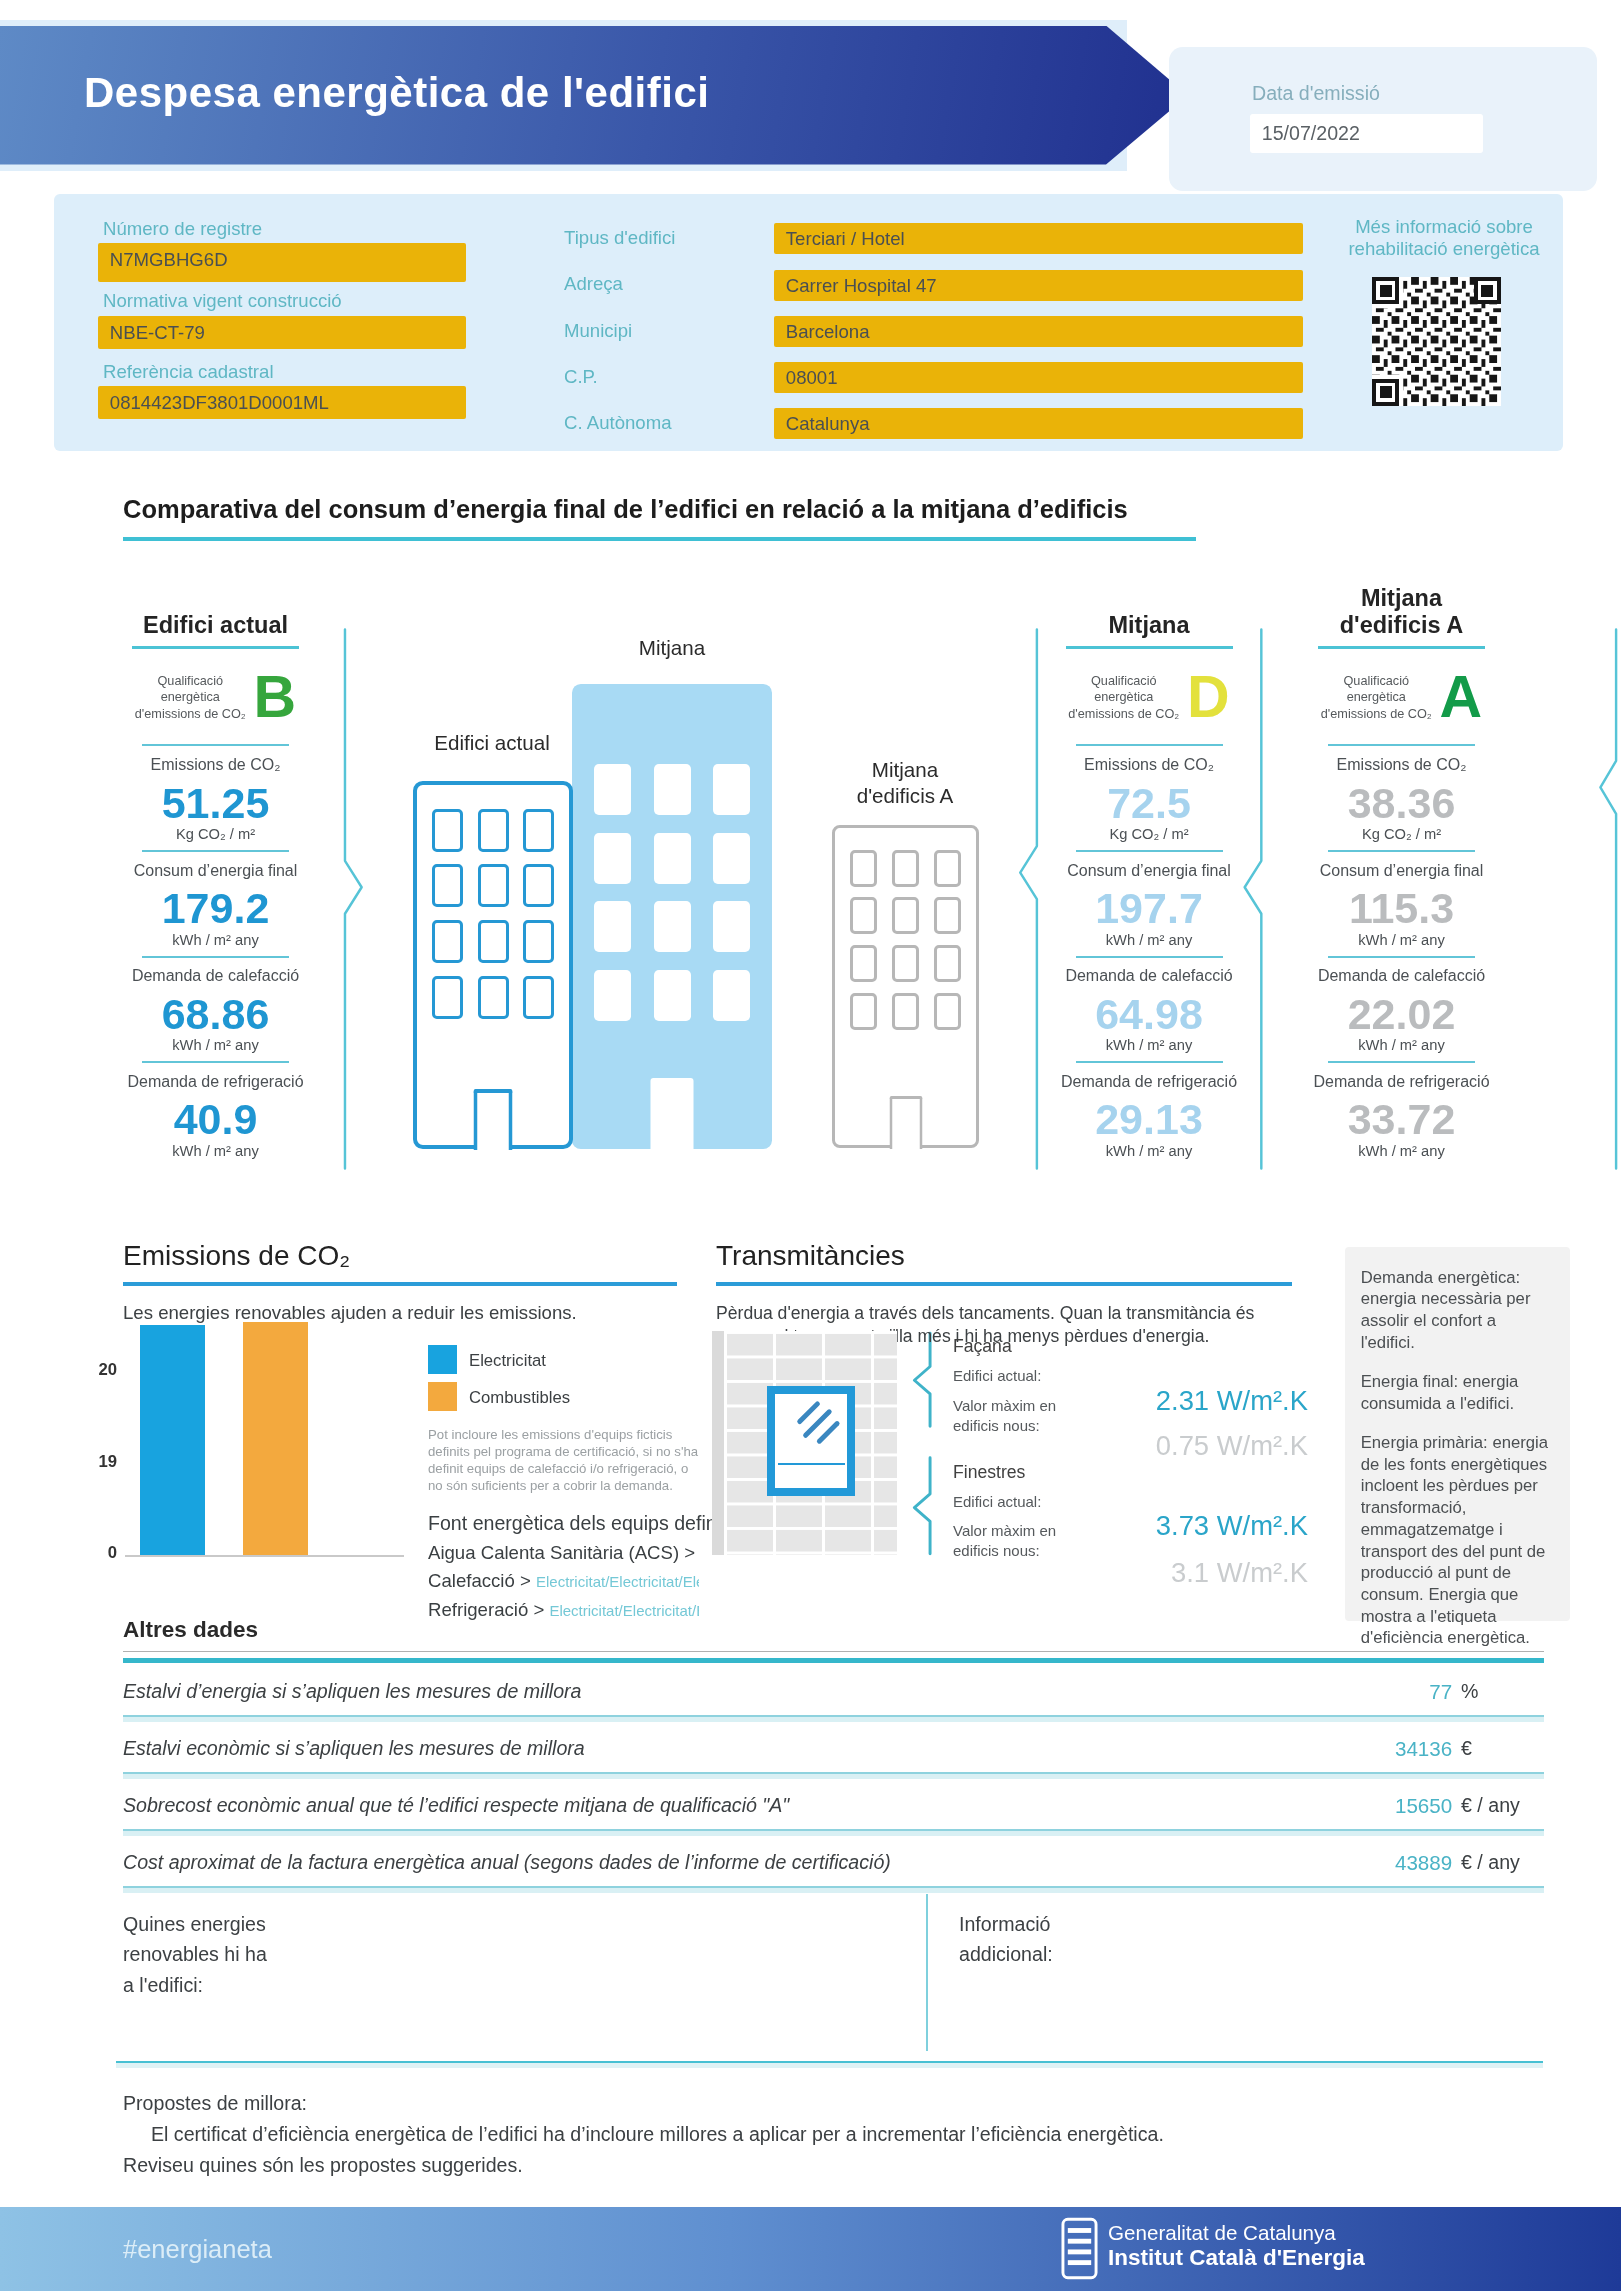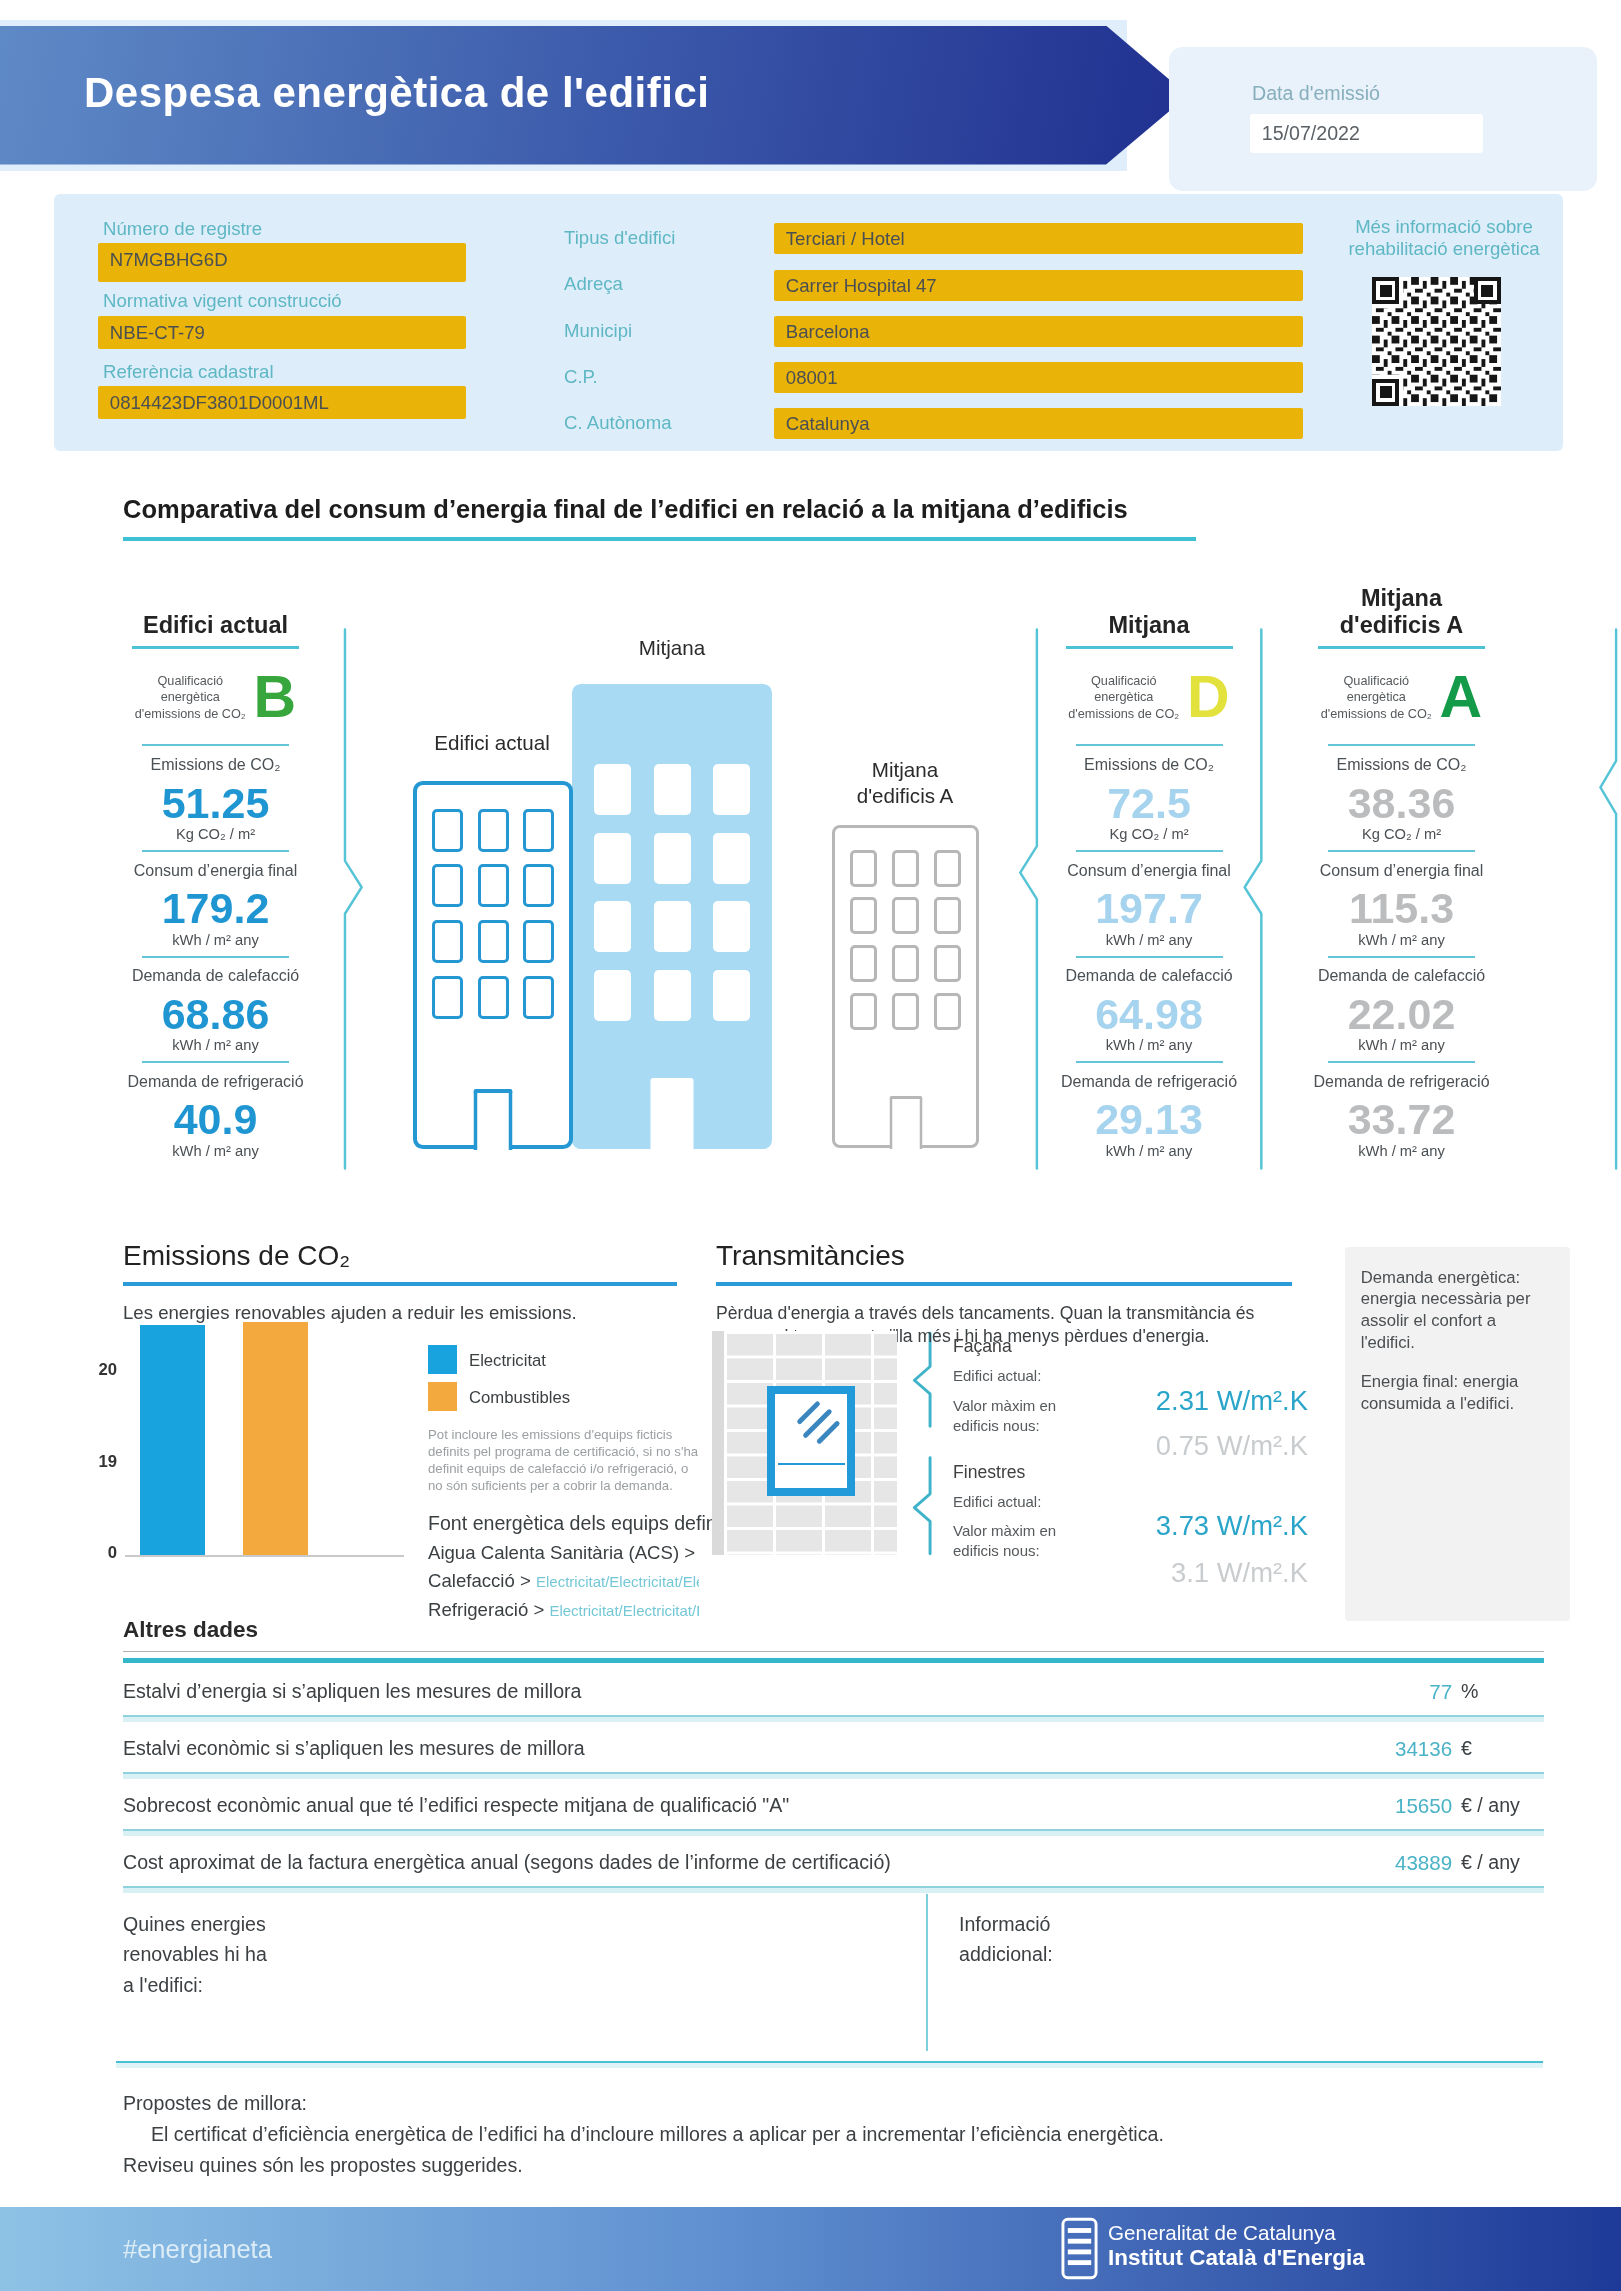--- a/index.html
+++ b/index.html
@@ -73,21 +73,21 @@
   .tr-max{color:#c9ccce;}
   
   #defs{left:1345px;top:1247px;width:225px;height:374px;background:#f2f2f2;border-radius:3.9px;
         padding:19.6px 15.7px;box-sizing:border-box;font-size:16.7px;line-height:1.3;color:#4b4f52;}
   #defs p{margin:0 0 17.6px 0;}
   
   #od-title{left:123px;top:1617px;font-size:22.5px;font-weight:600;color:#2a2a2a;}
   #od-title-thin{left:123px;top:1651px;width:1421px;height:1px;background:#b0b0b0;}
   #od-title-line{left:123px;top:1658px;width:1421px;height:4.9px;background:#35b7cb;}
   .od-row{left:123px;width:1421px;height:39px;display:flex;align-items:center;}
-  .od-label{flex:1;font-size:19.6px;color:#3c4043;}
+  .od-label{flex:1;font-size:19.6px;color:#3c4043;font-style:italic;}
   .od-num{width:93px;text-align:right;font-size:20.6px;color:#4ab3c6;}
   .od-unit{width:83px;padding-left:8.8px;font-size:19.6px;color:#3c4043;}
   .od-sep{left:123px;width:1421px;height:6.9px;background:#d9f0f4;border-top:2px solid #8ed2de;box-sizing:border-box;}
   
   .bt-label{font-size:19.6px;line-height:1.55;color:#3c4043;}
   #bt-vline{left:926px;top:1894px;width:2px;height:157px;background:#7fd0dd;}
   #bt-hline{left:116px;top:2061px;width:1427px;height:6.9px;background:#dff2f5;border-top:2.9px solid #47c0d3;box-sizing:border-box;}
   
   #footer{left:0;top:2207px;width:1621px;height:84px;
           background:linear-gradient(90deg,#8ec2e5 0%,#5f8fd0 45%,#1e3a98 100%);}
@@ -372,20 +372,21 @@
   <div class="abs tr-name" style="left:953px;top:1462px;">Finestres</div>
   <div class="abs tr-sub" style="left:953px;top:1492px;">Edifici actual:</div>
   <div class="abs tr-val tr-cur" style="left:1122px;top:1482px;">3.73  W/m².K</div>
   <div class="abs tr-sub" style="left:953px;top:1521px;white-space:pre-line;">Valor màxim en
 edificis nous:</div>
   <div class="abs tr-val tr-max" style="left:1122px;top:1529px;">3.1  W/m².K</div>
 
   <div class="abs" id="defs">
     <p>Demanda energètica: energia necessària per assolir el confort a l'edifici.</p>
     <p>Energia final: energia consumida a l'edifici.</p>
+    <p>Energia primària: energia de les fonts energètiques incloent les pèrdues per transformació, emmagatzematge i transport des del punt de producció al punt de consum. Energia que mostra a l'etiqueta d'eficiència energètica.</p>
   </div>
 
   <div class="abs" id="od-title">Altres dades</div>
   <div class="abs" id="od-title-thin"></div>
   <div class="abs" id="od-title-line"></div>
 
   <div class="abs od-row" style="top:1672px;">
     <div class="od-label">Estalvi d’energia si s’apliquen les mesures de millora</div>
     <div class="od-num">77</div>
     <div class="od-unit">%</div>

